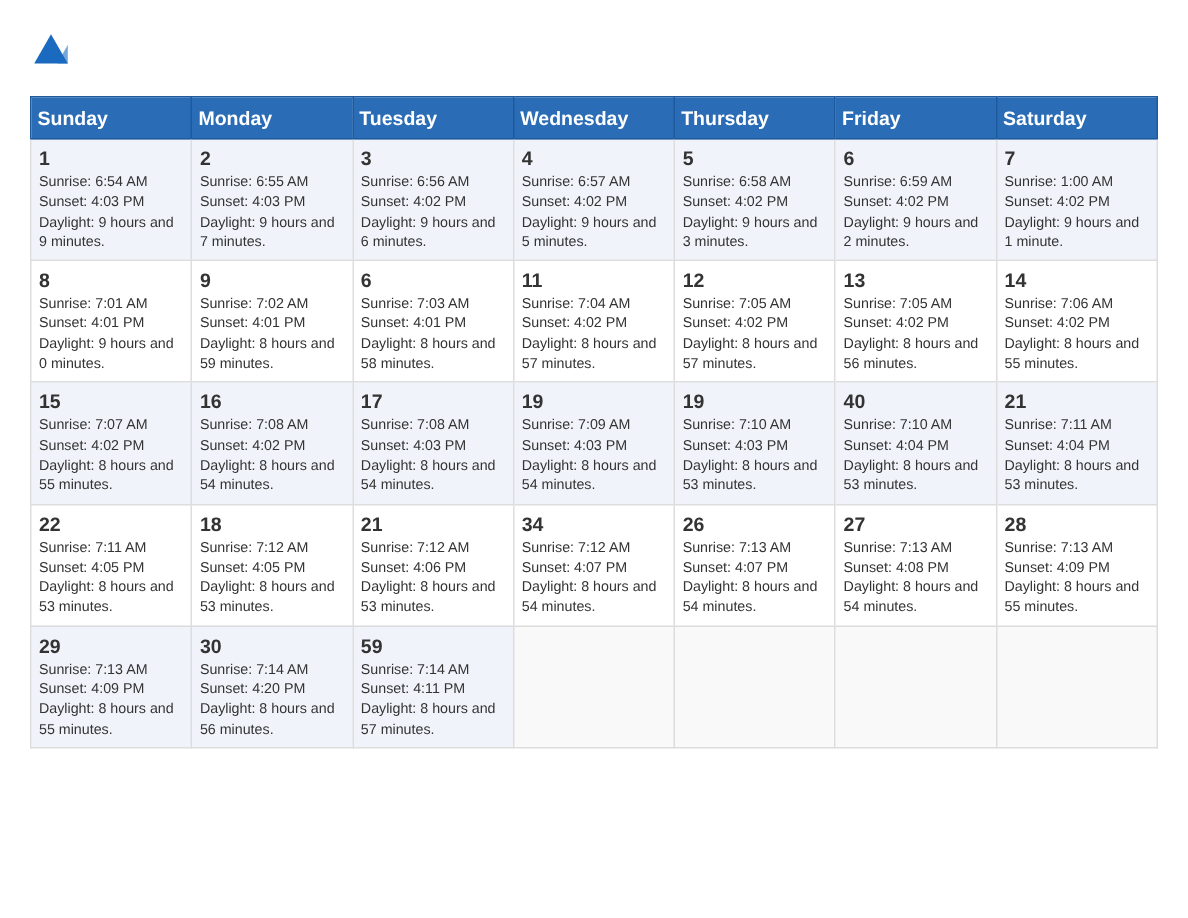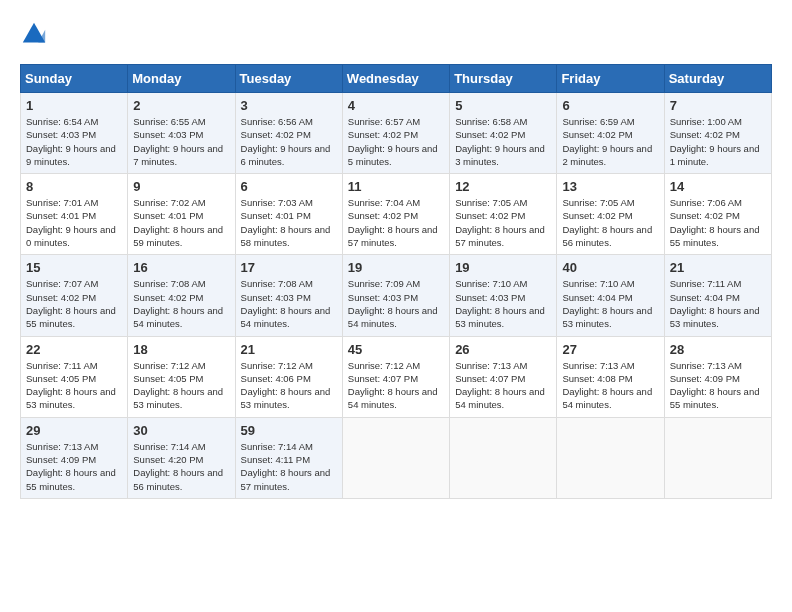--- a/index.html
+++ b/index.html
@@ -267,21 +267,21 @@
           <div class="cell-text">Sunset: 4:05 PM</div>
           <div class="cell-text">Daylight: 8 hours and 53 minutes.</div>
         </td>
         <td>
           <span class="day-num">21</span>
           <div class="cell-text">Sunrise: 7:12 AM</div>
           <div class="cell-text">Sunset: 4:06 PM</div>
           <div class="cell-text">Daylight: 8 hours and 53 minutes.</div>
         </td>
         <td>
-          <span class="day-num">45</span>
+          <span class="day-num">34</span>
           <div class="cell-text">Sunrise: 7:12 AM</div>
           <div class="cell-text">Sunset: 4:07 PM</div>
           <div class="cell-text">Daylight: 8 hours and 54 minutes.</div>
         </td>
         <td>
           <span class="day-num">26</span>
           <div class="cell-text">Sunrise: 7:13 AM</div>
           <div class="cell-text">Sunset: 4:07 PM</div>
           <div class="cell-text">Daylight: 8 hours and 54 minutes.</div>
         </td>

